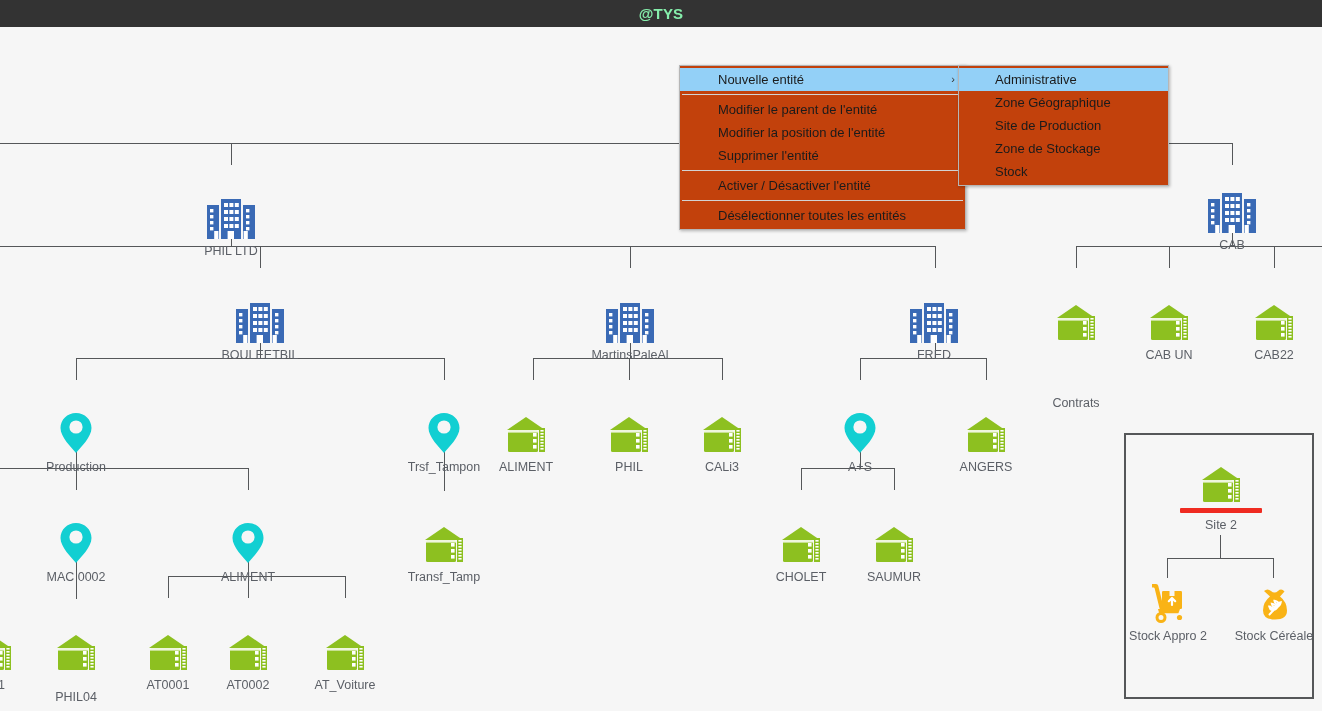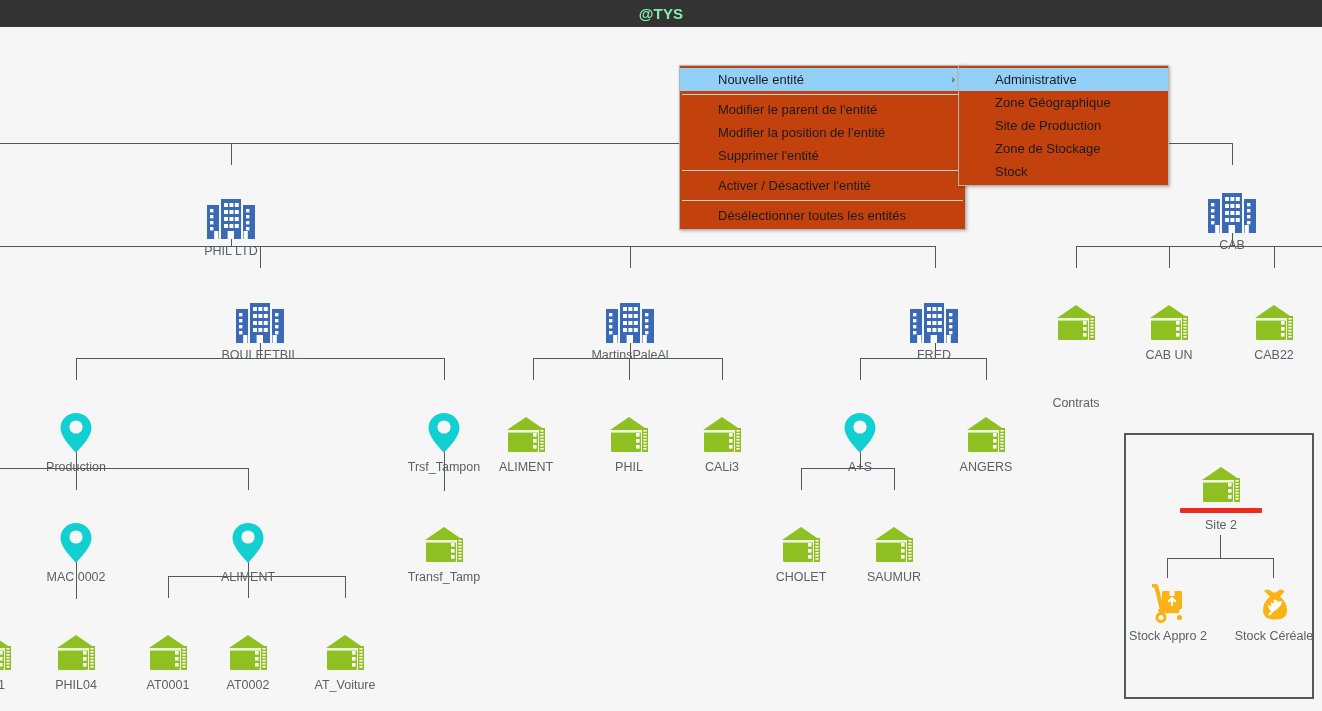--- a/index.html
+++ b/index.html
@@ -652,21 +652,21 @@
         <rect x="36.4" y="25" width="3.2" height="1.6"></rect>
                 <rect x="36.4" y="28" width="3.2" height="1.6"></rect>
         <rect x="36.4" y="31" width="3.2" height="1.6"></rect>
                 <rect x="36.4" y="34" width="3.2" height="1.6"></rect>
         <rect x="36.4" y="37" width="3.2" height="1.6"></rect>
       </g>
     </svg>
           </div>
           <div class="lbl">OR1</div>
         </div>
-        <div class="node" style="left: 76px; top: 600px;">
+        <div class="node" style="left: 76px; top: 600px; gap: 12px;">
           <div class="ic">
             <svg class="icn" width="44" height="44" viewBox="0 0 44 44">
       <polygon points="22,6 41,19 3,19" fill="#8dc020"></polygon>
       <rect x="4" y="19" width="30" height="22" rx="1.5" fill="#8dc020"></rect>
       <rect x="4" y="19" width="30" height="2.6" fill="#ffffff" opacity="0.85"></rect>
       <rect x="35" y="17" width="6" height="24" fill="#8dc020"></rect>
       <g fill="#ffffff">
         <rect x="29" y="22" width="3.6" height="3.6"></rect>
         <rect x="29" y="28" width="3.6" height="3.6"></rect>
         <rect x="29" y="34" width="3.6" height="3.6"></rect>

